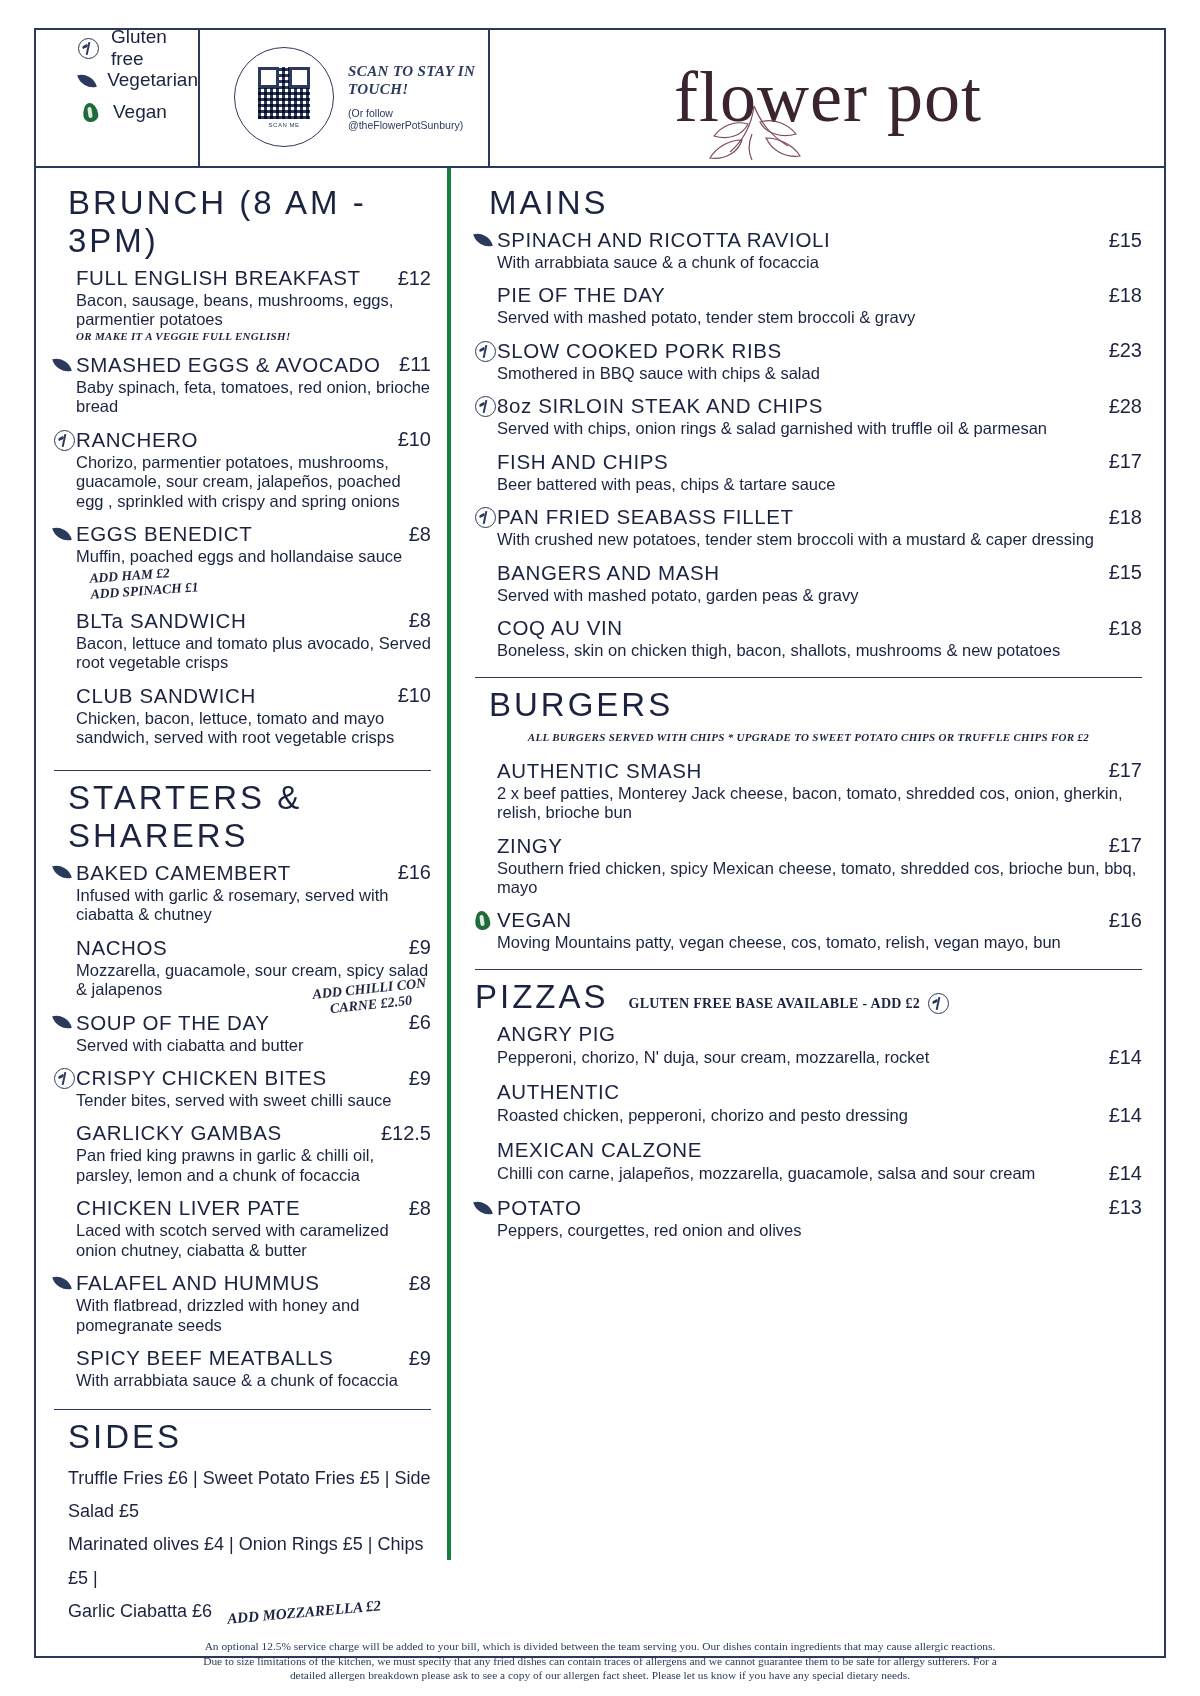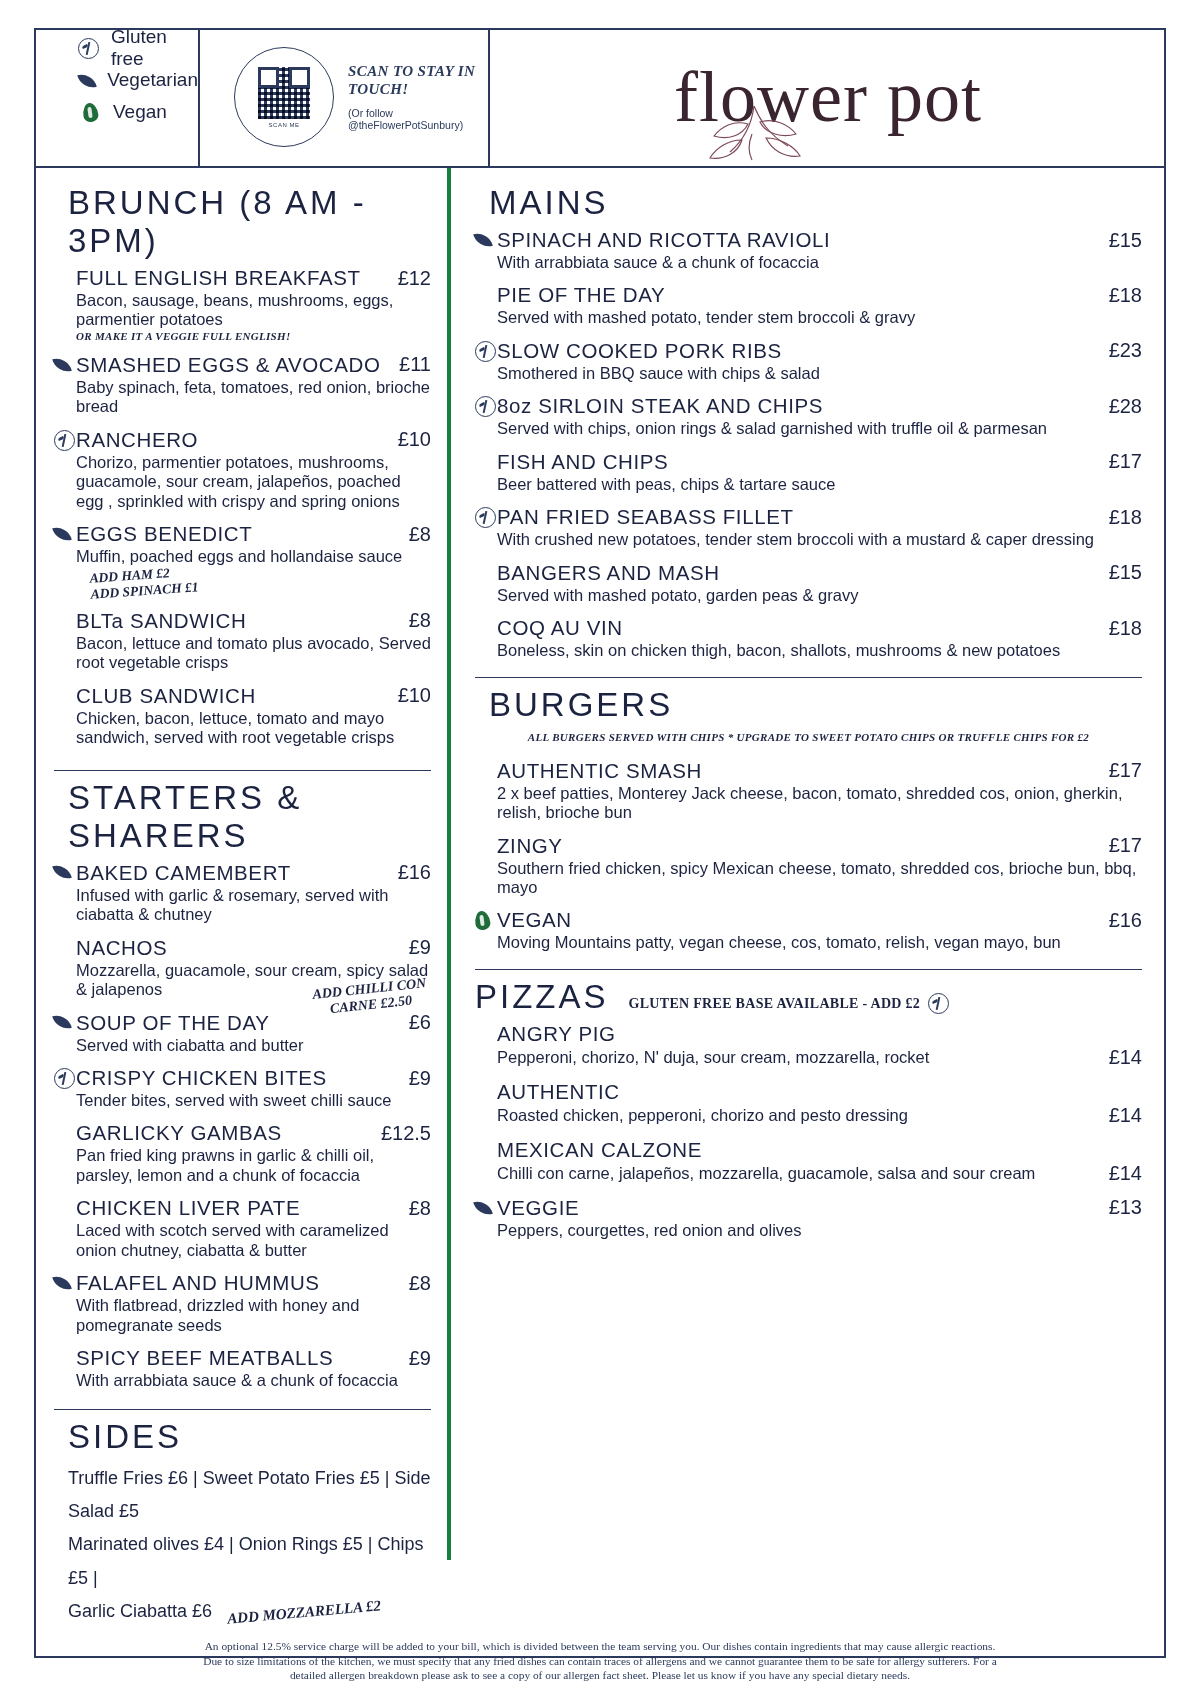--- a/index.html
+++ b/index.html
@@ -777,21 +777,21 @@
             <span class="spacer"></span>
             <span class="price">£14</span>
           </div>
         </div>
       </div>
 
       <div class="item">
         <div class="diet"><span class="veg-leaf"></span></div>
         <div class="item-body">
           <div class="item-head">
-            <span class="item-name">VEGGIE</span>
+            <span class="item-name">POTATO</span>
             <span class="spacer"></span>
             <span class="price">£13</span>
           </div>
           <div class="desc">Peppers, courgettes, red onion and olives</div>
         </div>
       </div>
 
     </div>
   </div>
 

